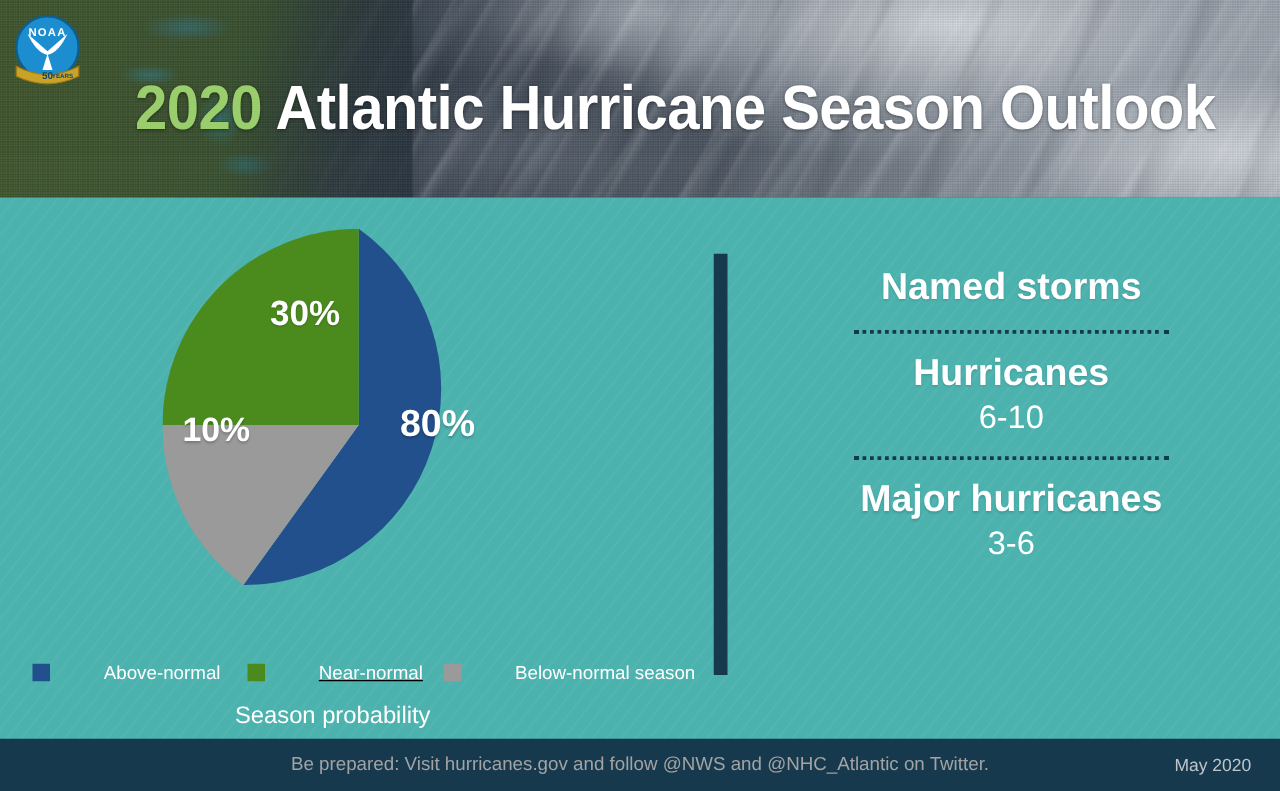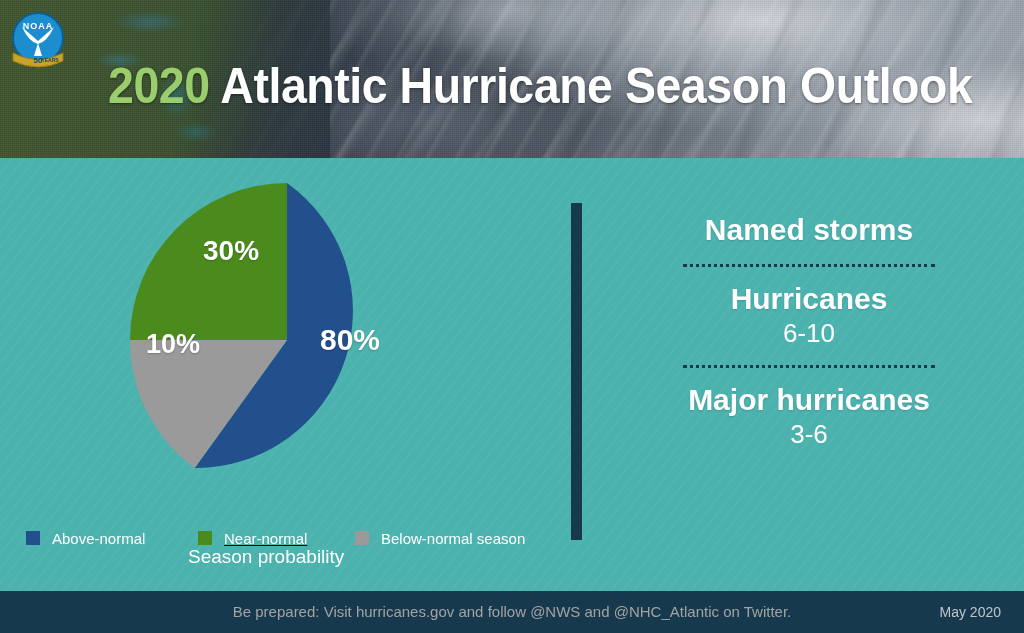--- a/index.html
+++ b/index.html
@@ -142,58 +142,59 @@
   #pie-svg { display: block; }
   .pie-label {
     position: absolute;
     color: #ffffff;
     font-weight: bold;
     font-family: "Liberation Sans", sans-serif;
     text-shadow: 0 1px 2px rgba(0,0,0,0.22);
     white-space: nowrap;
   }
   #pie-label-above { left: 190px; top: 140px; font-size: 30px; }
-  #pie-label-near  { left: 73px;  top: 52px;  font-size: 28px; }
+  #pie-label-near  { left: 86px;  top: 52px;  font-size: 28px; }
   #pie-label-below { left: 16px;  top: 146px; font-size: 27px; }
 
   
   #legend {
     position: absolute;
     left: 26px;
     top: 369px;   
     width: 530px;
     height: 22px;
   }
   .legend-item {
     position: absolute;
     top: 0;
     display: flex;
     align-items: center;
     height: 22px;
     white-space: nowrap;
+    gap: 31px;
   }
   .legend-swatch {
     width: 14px;
     height: 14px;
     margin-right: 12px;
     flex: 0 0 auto;
   }
   .legend-text {
     color: #ffffff;
     font-size: 15px;
     font-family: "Liberation Sans", sans-serif;
   }
   #legend-item-0 { left: 0px; }
   #legend-item-1 { left: 172px; text-decoration: underline; }
   #legend-item-2 { left: 329px; }
 
   #season-probability {
     position: absolute;
     left: 188px;
-    top: 388px;  
+    top: 404px;  
     color: #ffffff;
     font-size: 19px;
     font-family: "Liberation Sans", sans-serif;
     white-space: nowrap;
   }
 
   
   #vertical-divider {
     position: absolute;
     left: 571px;

